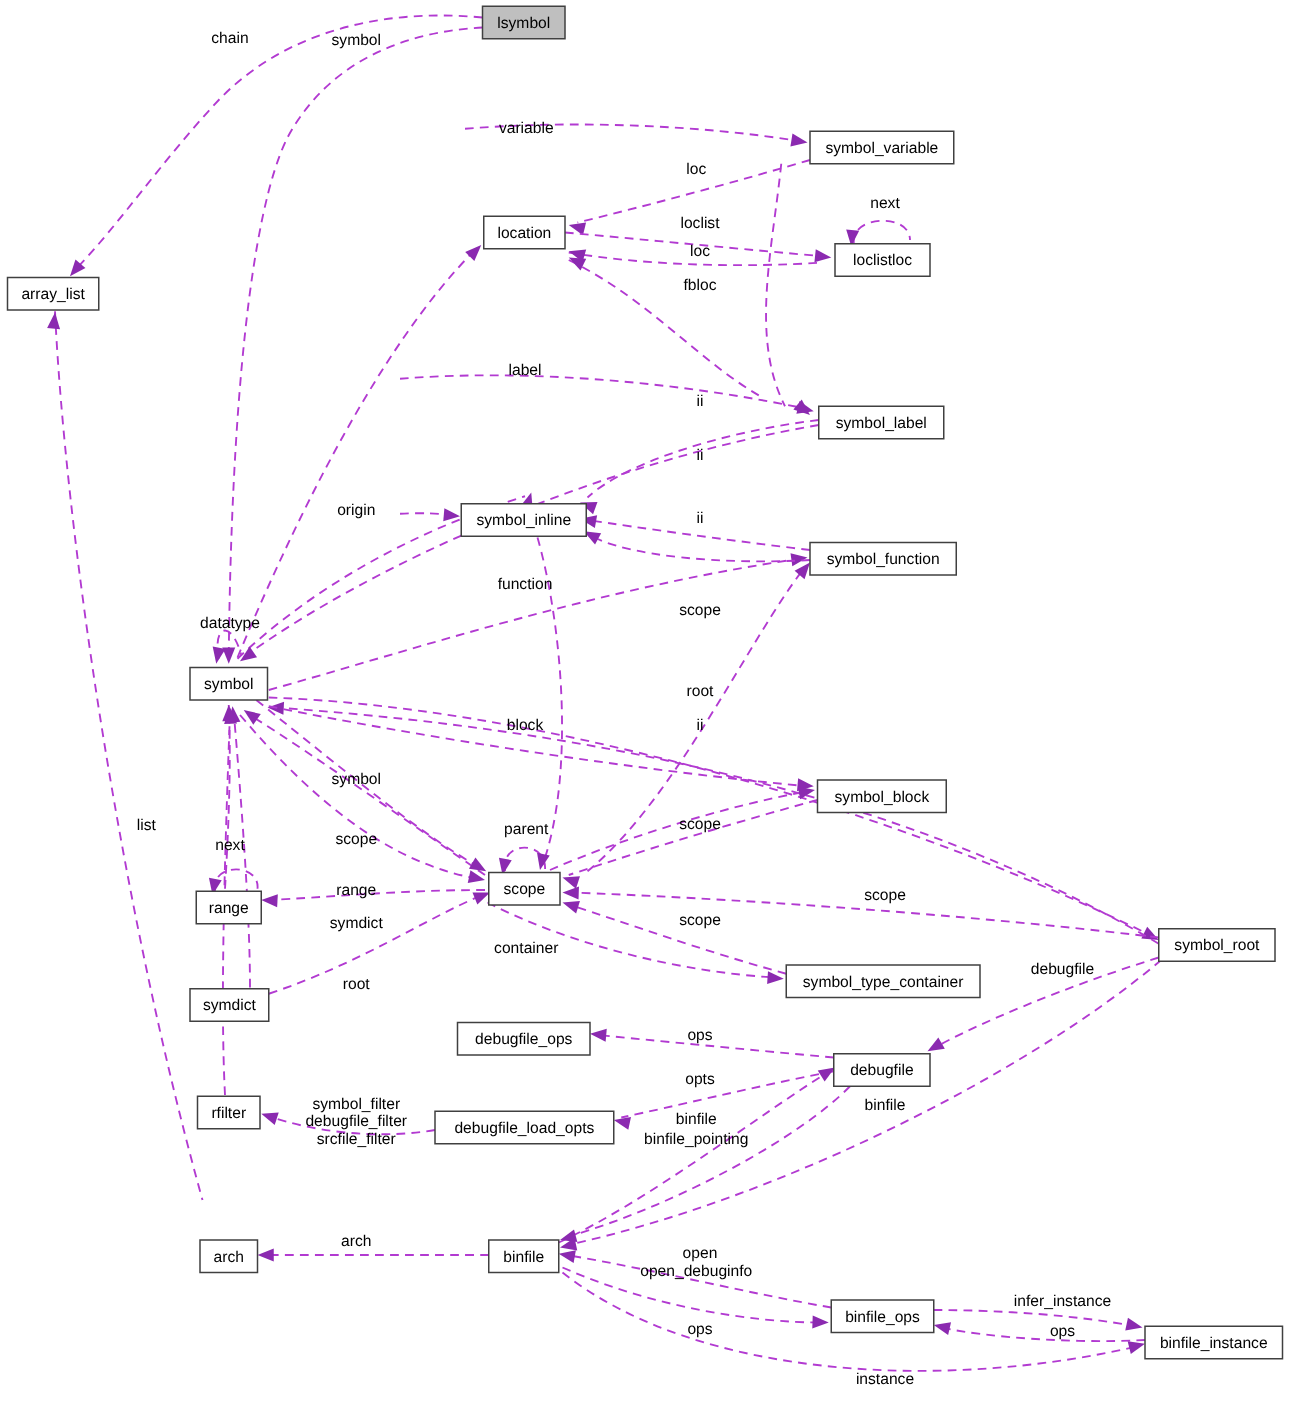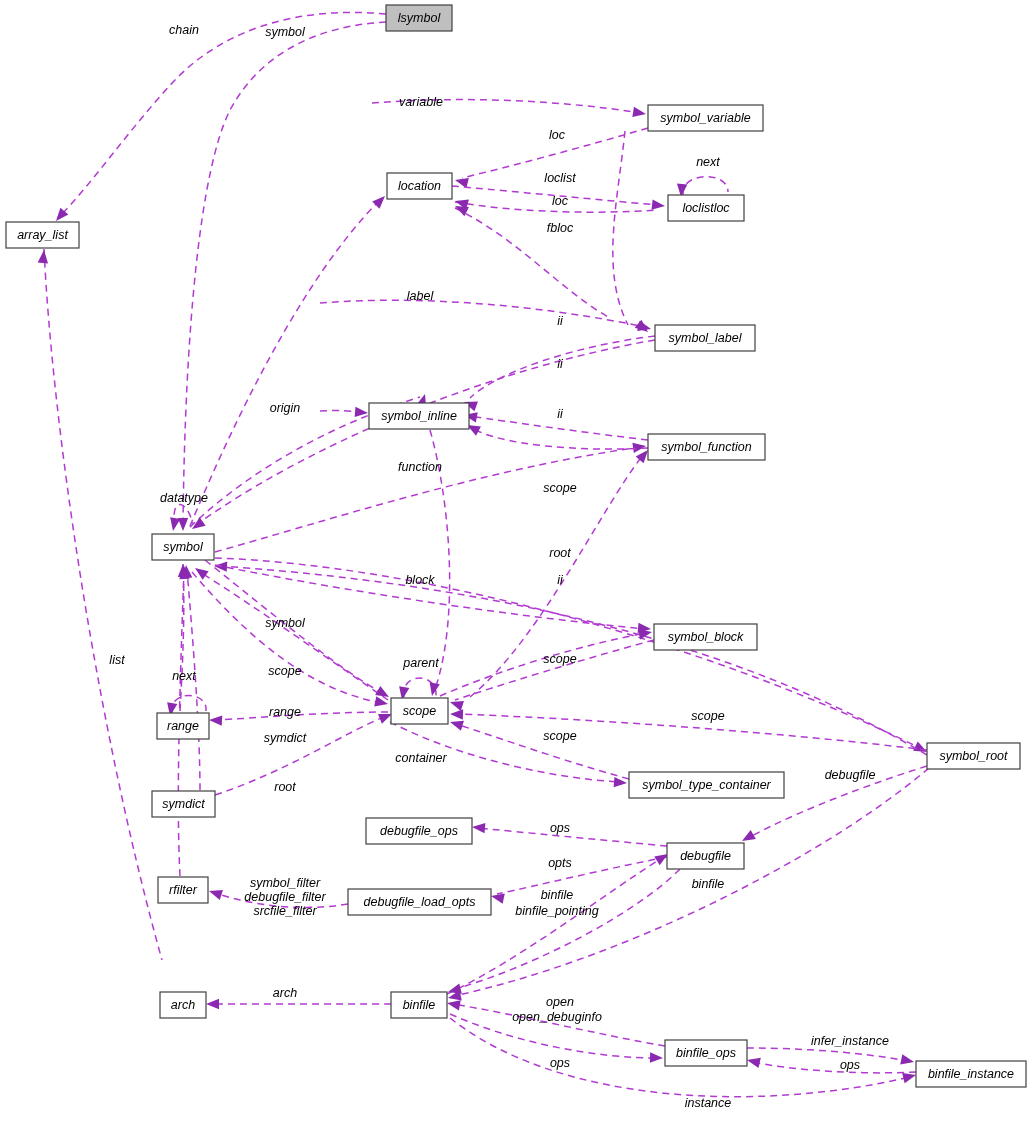--- a/index.html
+++ b/index.html
@@ -1,18 +1,18 @@
 <!DOCTYPE html>
 <html><head>
 <meta charset="utf-8">
 <style>
   html,body{margin:0;padding:0;background:#ffffff;}
   body{width:1035px;height:1126px;overflow:hidden;
        font-family:"Liberation Sans","DejaVu Sans",sans-serif;}
-  #diagram-root{position:relative;width:1035px;height:1126px;font-style:italic;}
+  #diagram-root{position:relative;width:1035px;height:1126px;}
   svg#graph{position:absolute;left:0;top:0;width:1035px;height:1126px;display:block;}
   .node-rect{fill:#ffffff;stroke:#404040;stroke-width:1.2;}
   .node-rect.highlight{fill:#bfbfbf;}
   .node-label{font-family:"Liberation Sans","DejaVu Sans",sans-serif;
               font-size:12.5px;fill:#000000;text-anchor:middle;dominant-baseline:middle;}
   .edge-path{fill:none;stroke:#b23ad1;stroke-width:1.5;stroke-dasharray:7,5;}
   .edge-label{font-family:"Liberation Sans","DejaVu Sans",sans-serif;
               font-size:12.5px;fill:#000000;text-anchor:middle;}
   .arrow-head{fill:#8b2ab0;stroke:none;}
 </style>

